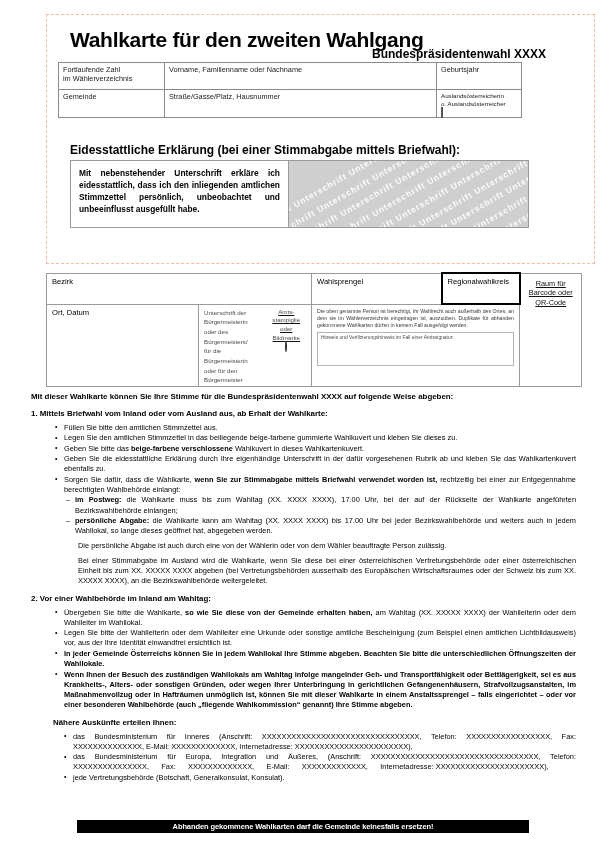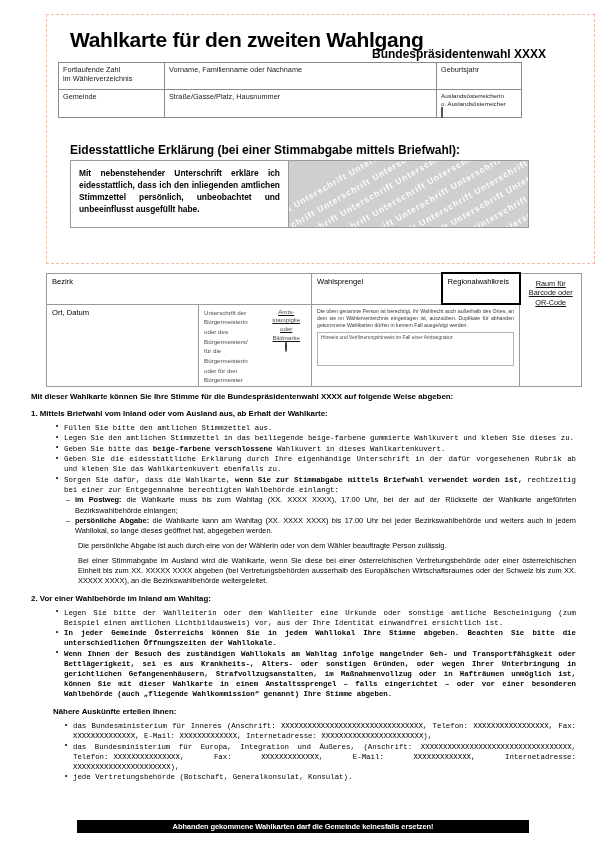--- a/index.html
+++ b/index.html
@@ -119,21 +119,20 @@
   .instr{
     position:absolute;left:31px;top:392px;width:545px;
     font-size:7.4px;line-height:1.36;text-align:justify;
   }
   .h-lead{font-size:7.9px;font-weight:bold;margin-bottom:6px;text-align:left;}
   .h-num{font-size:7.9px;font-weight:bold;margin:0 0 3px 0;text-align:left;}
   ul.bl{list-style:none;margin:0 0 0 0;padding:0 0 0 24px;}
   ul.bl>li{
     position:relative;padding-left:9px;margin-bottom:0.5px;
     text-align:justify;
-    font-family:Liberation Mono, monospace;
   }
   ul.bl>li:before{
     content:"\2022";position:absolute;left:0;top:-0.5px;font-size:7px;
   }
   ul.dash{list-style:none;margin:0;padding:0 0 0 11px;}
   ul.dash>li{
     position:relative;padding-left:9px;text-align:justify;
   }
   ul.dash>li:before{
     content:"\2013";position:absolute;left:0;top:0;
@@ -286,20 +285,21 @@
         <li><b>im Postweg:</b> die Wahlkarte muss bis zum Wahltag (XX. XXXX XXXX), 17.00 Uhr, bei der auf der Rückseite der Wahlkarte angeführten Bezirkswahlbehörde einlangen;</li>
         <li><b>persönliche Abgabe:</b> die Wahlkarte kann am Wahltag (XX. XXXX XXXX) bis 17.00 Uhr bei jeder Bezirkswahlbehörde und weiters auch in jedem Wahllokal, so lange dieses geöffnet hat, abgegeben werden.</li>
       </ul>
 
     <div class="para">Die persönliche Abgabe ist auch durch eine von der Wählerin oder von dem Wähler beauftragte Person zulässig.</div>
     <div class="para">Bei einer Stimmabgabe im Ausland wird die Wahlkarte, wenn Sie diese bei einer österreichischen Vertretungsbehörde oder einer österreichischen Einheit bis zum XX. XXXXX XXXX abgeben (bei Vertretungsbehörden ausserhalb des Europäischen Wirtschaftsraumes oder der Schweiz bis zum XX. XXXXX XXXX), an die Bezirkswahlbehörde weitergeleitet.</div>
 
     <div class="sect2">
       <div class="h-num">2. Vor einer Wahlbehörde im Inland am Wahltag:</div>
       <ul class="bl" id="s2-bullets">
+          <li>Übergeben Sie bitte die Wahlkarte, <b>so wie Sie diese von der Gemeinde erhalten haben,</b> am Wahltag (XX. XXXXX XXXX) der Wahlleiterin oder dem Wahlleiter im Wahllokal.</li>
           <li>Legen Sie bitte der Wahlleiterin oder dem Wahlleiter eine Urkunde oder sonstige amtliche Bescheinigung (zum Beispiel einen amtlichen Lichtbildausweis) vor, aus der Ihre Identität einwandfrei ersichtlich ist.</li>
           <li><b>In jeder Gemeinde Österreichs können Sie in jedem Wahllokal Ihre Stimme abgeben. Beachten Sie bitte die unterschiedlichen Öffnungszeiten der Wahllokale.</b></li>
           <li><b>Wenn Ihnen der Besuch des zuständigen Wahllokals am Wahltag infolge mangelnder Geh- und Transportfähigkeit oder Bettlägerigkeit, sei es aus Krankheits-, Alters- oder sonstigen Gründen, oder wegen Ihrer Unterbringung in gerichtlichen Gefangenenhäusern, Strafvollzugsanstalten, im Maßnahmenvollzug oder in Hafträumen unmöglich ist, können Sie mit dieser Wahlkarte in einem Anstaltssprengel – falls eingerichtet – oder vor einer besonderen Wahlbehörde (auch „fliegende Wahlkommission“ genannt) Ihre Stimme abgeben.</b></li>
         </ul>
     </div>
 
     <div class="auskunft">
       <div class="h-lead">Nähere Auskünfte erteilen Ihnen:</div>
       <ul class="bl" id="info-bullets" style="padding-left:11px">
           <li>das Bundesministerium für Inneres (Anschrift: XXXXXXXXXXXXXXXXXXXXXXXXXXXXXXXX, Telefon: XXXXXXXXXXXXXXXXX, Fax: XXXXXXXXXXXXXX, E-Mail: XXXXXXXXXXXXX, Internetadresse: XXXXXXXXXXXXXXXXXXXXXXX),</li>

